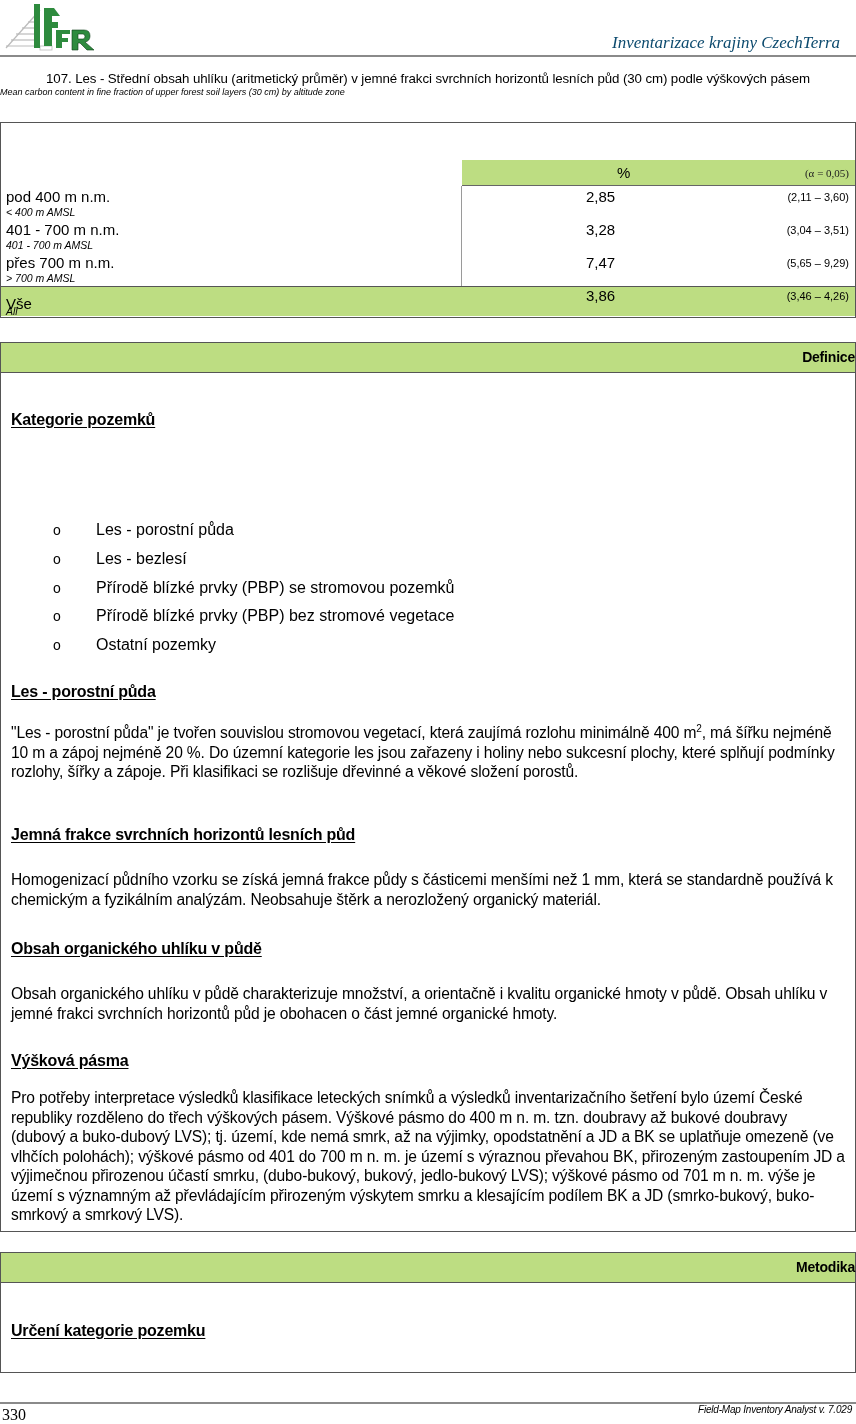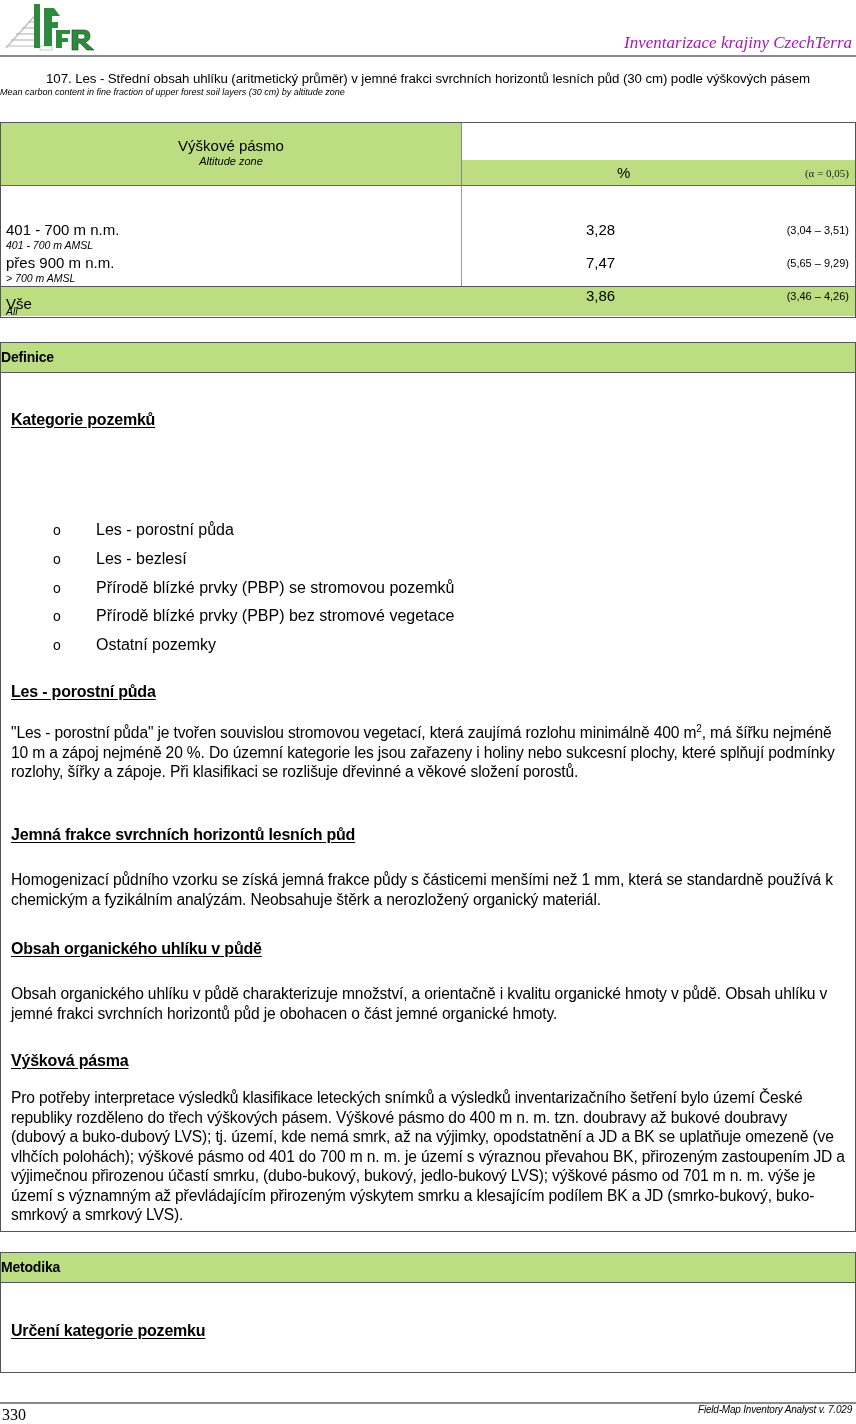--- a/index.html
+++ b/index.html
@@ -2,22 +2,22 @@
 <html><head>
   <meta charset="utf-8">
   <style>
     * { box-sizing: border-box; margin: 0; padding: 0; }
     html, body { width: 856px; height: 1424px; background: #fff; overflow: hidden; }
     body { position: relative; font-family: "Liberation Sans", sans-serif; color: #000; }
 
     
     .logo { position: absolute; left: 4px; top: 2px; width: 92px; height: 50px; }
     .header-title {
-      position: absolute; right: 4px; top: 33px;
-      font-family: "Liberation Serif", serif; font-style: italic; font-size: 17px; color: #a21caf;
+      position: absolute; right: 16px; top: 33px;
+      font-family: "Liberation Serif", serif; font-style: italic; font-size: 17px; color: #0c4a6e;
     }
     .header-rule { position: absolute; left: 0; right: 0; top: 55px; height: 2px; background: #8a8a8a; }
 
     
     .report-title { position: absolute; left: 0; right: 0; top: 71px; text-align: center; font-size: 13.3px; letter-spacing: -0.1px; }
     .report-subtitle { position: absolute; left: 0; right: 0; top: 87px; font-size: 9px; font-style: italic; }
 
     
     .data-table { position: absolute; left: 0; top: 122px; width: 856px; height: 196px; border: 1.5px solid #555; }
     .th-zone {
@@ -44,21 +44,21 @@
     .row .zone-cz { position: absolute; left: 5px; top: 2px; font-size: 15px; }
     .row .zone-en { position: absolute; left: 5px; top: 20px; font-size: 10.5px; font-style: italic; }
     .row .value { position: absolute; left: 585px; top: 2px; font-size: 15px; }
     .row .ci { position: absolute; right: 6px; top: 5px; font-size: 11px; }
     .row.total { background: #bddd82; border-top: 1px solid #555; height: 30px; }
 
     
     .section-box { position: absolute; left: 0; width: 856px; border: 1.5px solid #555; background: #fff; }
     .section-head {
       height: 30px; background: #bddd82; border-bottom: 1.5px solid #555;
-      text-align: left; font-weight: bold; font-size: 14px; line-height: 29px; letter-spacing: -0.2px;
+      text-align: right; font-weight: bold; font-size: 14px; line-height: 29px; letter-spacing: -0.2px;
     }
     .sec-heading {
       position: absolute; left: 10px; font-size: 16px; font-weight: bold; text-decoration: underline;
       text-underline-offset: 2px; letter-spacing: -0.2px;
     }
     .para { position: absolute; left: 10px; right: 10px; font-size: 15.6px; line-height: 19.5px; letter-spacing: -0.15px; }
     .bullet-list { position: absolute; left: 0; right: 0; }
     .bullet-item { position: absolute; left: 0; height: 22px; font-size: 16px; }
     .bullet-item .mark { position: absolute; left: 52px; top: 1px; font-size: 14px; }
     .bullet-item .text { position: absolute; left: 95px; top: 0; white-space: nowrap; }
@@ -90,38 +90,40 @@
     <path d="M68 28 L80 28 Q86 28 86 34 Q86 39 81 40 L90 48 L83 48 L76 41 L74 41 L74 48 L68 48 Z M74 32 L74 37 L79 37 Q81 37 81 34.5 Q81 32 79 32 Z" fill="#2e8b3e" stroke="#0f3d1a" stroke-width="0.6"></path>
   </svg>
 </div>
 <div class="header-title">Inventarizace krajiny CzechTerra</div>
 <div class="header-rule"></div>
 
 <div class="report-title">107. Les - Střední obsah uhlíku (aritmetický průměr) v jemné frakci svrchních horizontů lesních půd (30 cm) podle výškových pásem</div>
 <div class="report-subtitle">Mean carbon content in fine fraction of upper forest soil layers (30 cm) by altitude zone</div>
 
 <div class="data-table">
-  <div class="th-zone">
-    <div class="cz">Výškové pásmo</div>
-    <div class="en">Altitude zone</div>
-  </div>
   <div class="th-unit">
     <span class="pct">%</span>
     <span class="alpha">(α = 0,05)</span>
   </div>
   <div class="col-divider"></div>
 
+  <div class="row" style="top:63px;">
+    <span class="zone-cz">pod 400 m n.m.</span>
+    <span class="zone-en">&lt; 400 m AMSL</span>
+    <span class="value">2,85</span>
+    <span class="ci">(2,11 – 3,60)</span>
+  </div>
   <div class="row" style="top:96px;">
     <span class="zone-cz">401 - 700 m n.m.</span>
     <span class="zone-en">401 - 700 m AMSL</span>
     <span class="value">3,28</span>
     <span class="ci">(3,04 – 3,51)</span>
   </div>
   <div class="row" style="top:129px;">
-    <span class="zone-cz">přes 900 m n.m.</span>
+    <span class="zone-cz">přes 700 m n.m.</span>
     <span class="zone-en">&gt; 700 m AMSL</span>
     <span class="value">7,47</span>
     <span class="ci">(5,65 – 9,29)</span>
   </div>
   <div class="row total" style="top:163px;">
     <span class="zone-cz" style="top:8px;">Vše</span>
     <span class="zone-en" style="top:18px;">All</span>
     <span class="value" style="top:0px;">3,86</span>
     <span class="ci" style="top:3px;padding-left:32px;">(3,46 – 4,26)</span>
   </div>

